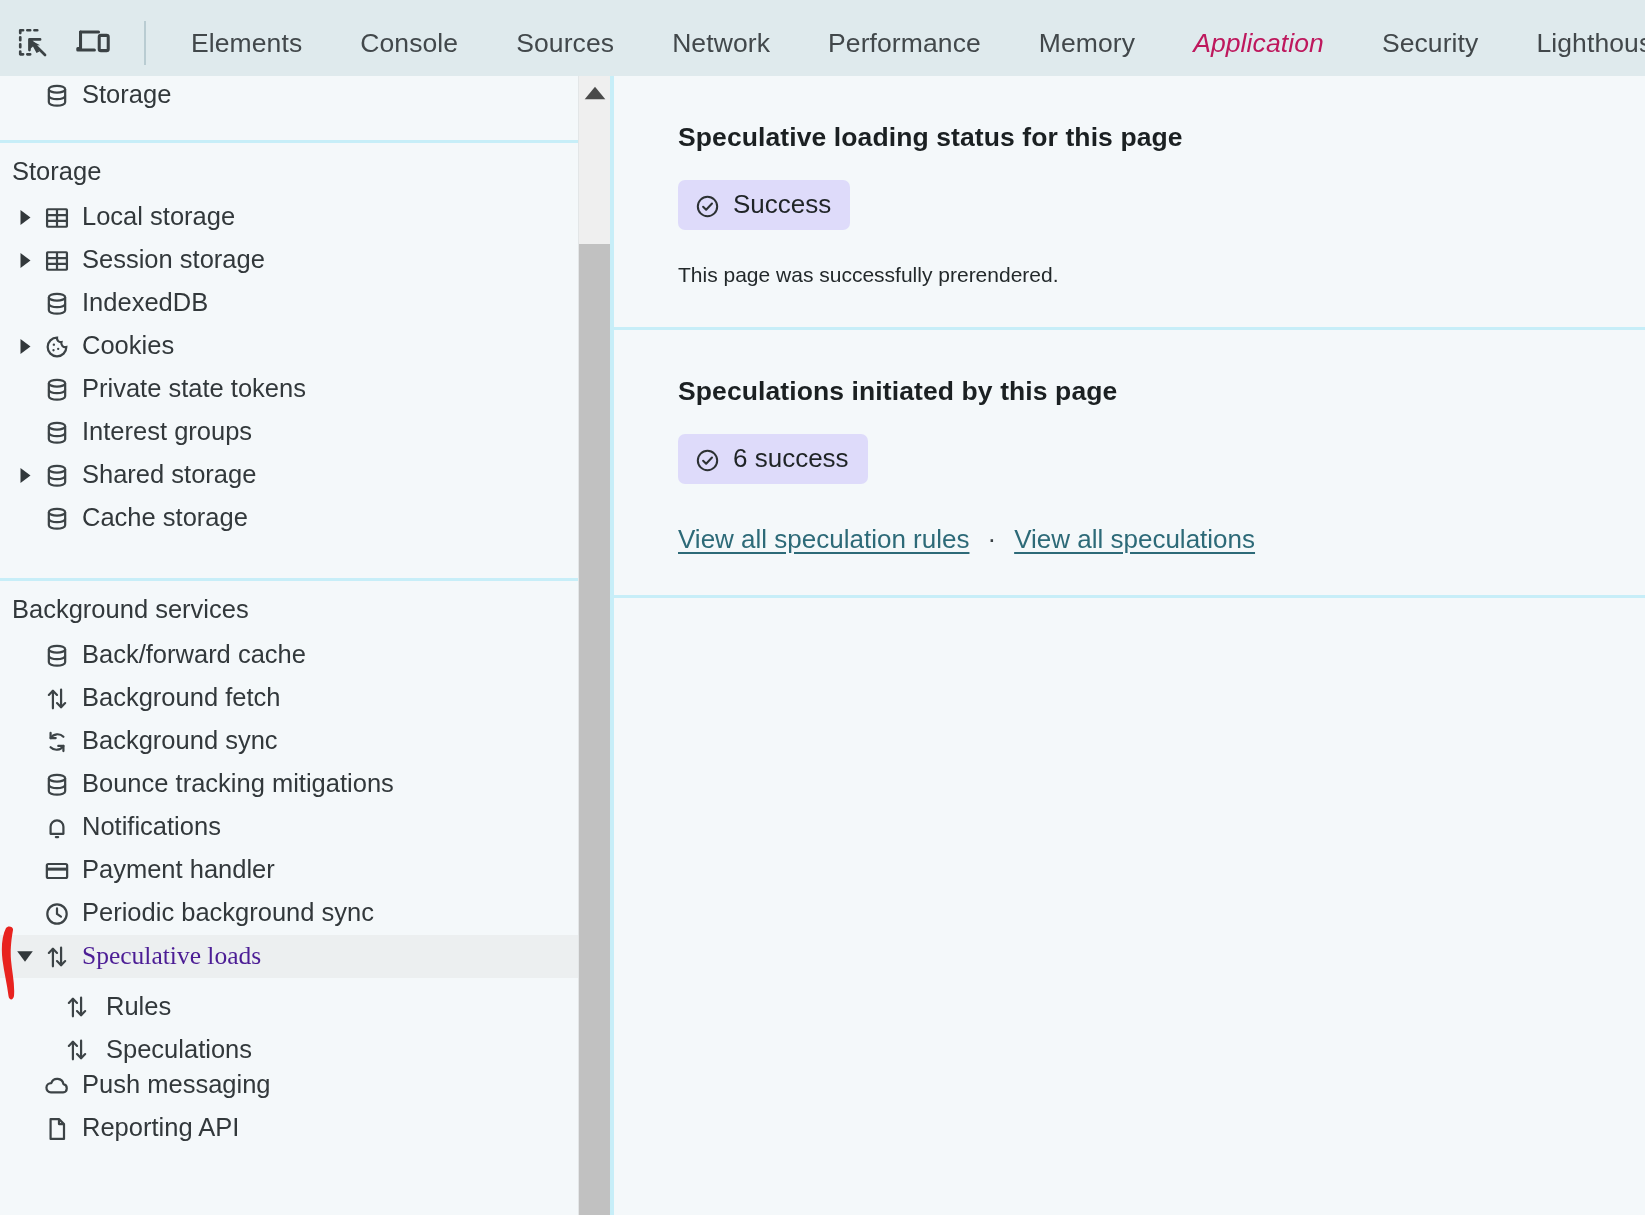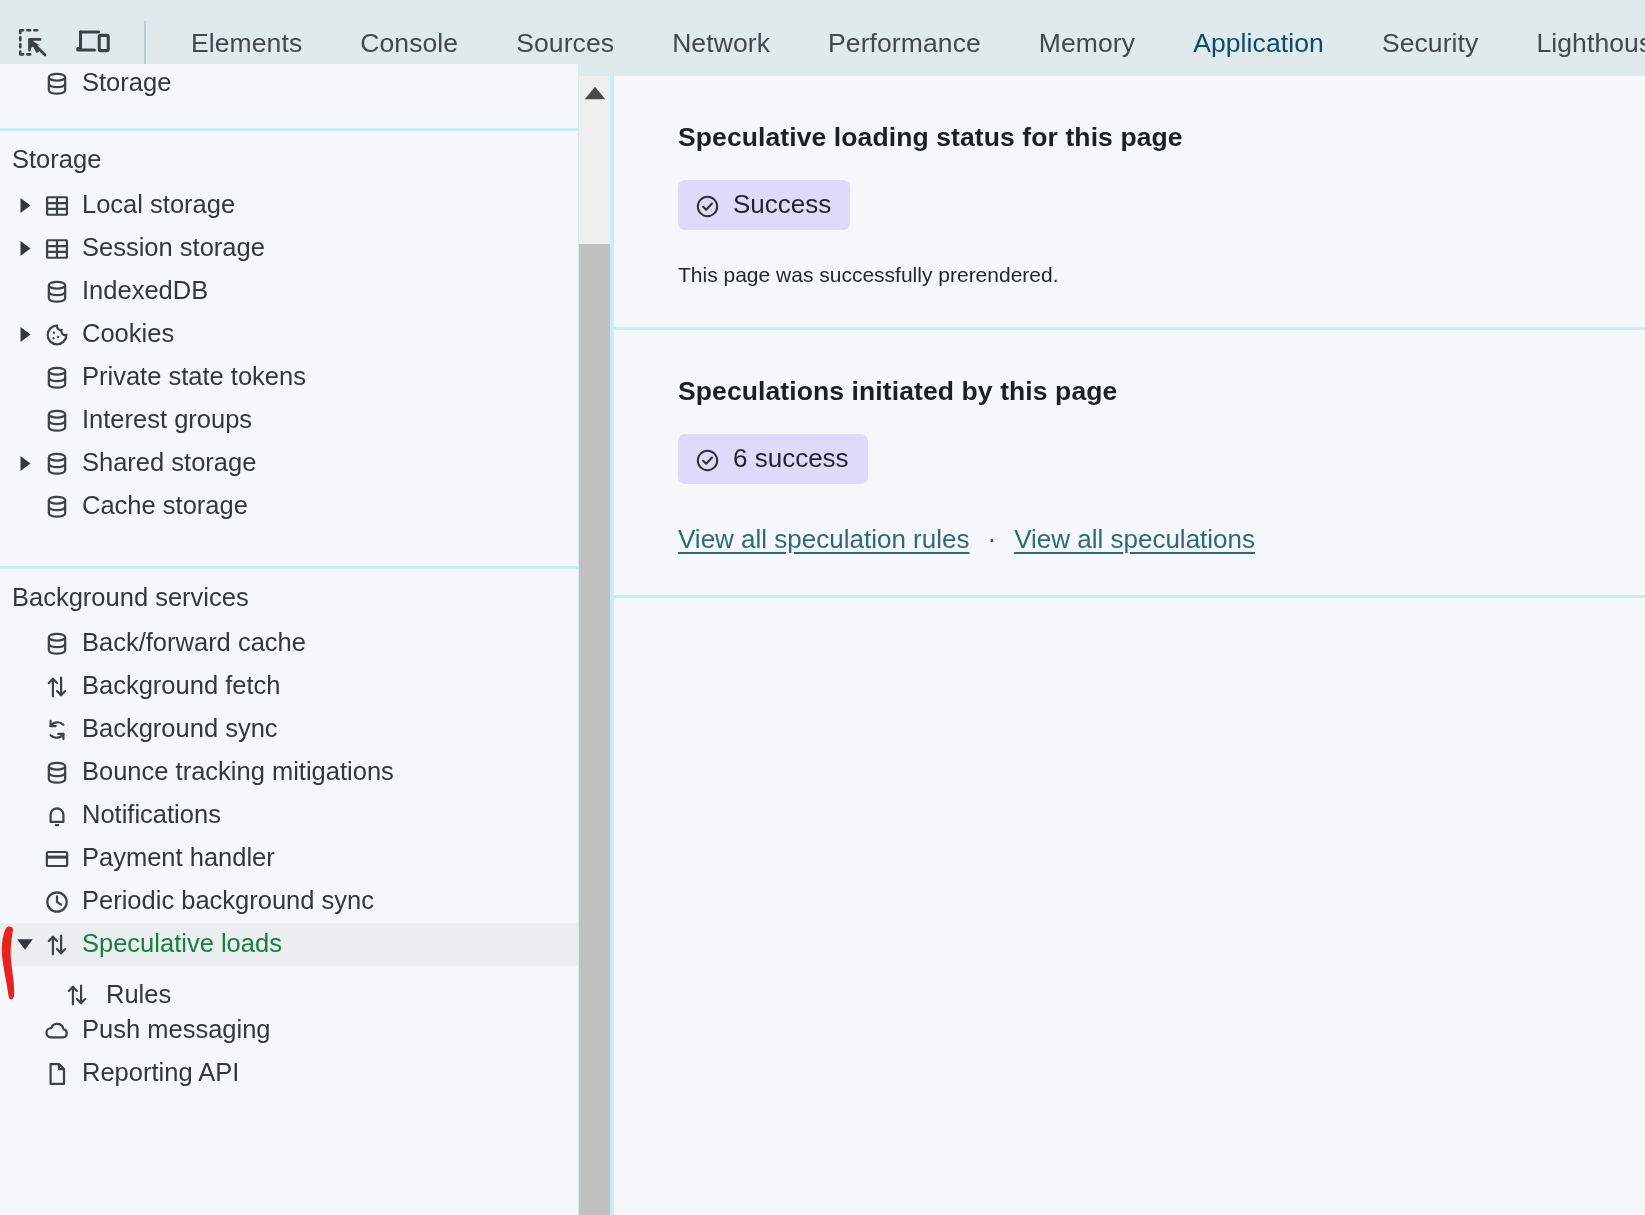--- a/index.html
+++ b/index.html
@@ -62,34 +62,34 @@
     position: relative;
     display: flex;
     align-items: center;
     padding: 0 29px;
     font-size: 26.5px;
     color: #42484b;
     white-space: nowrap;
     cursor: pointer;
     letter-spacing: 0.1px;
   }
-  .tab.active { color: #0c4a6e; }
+  .tab.active { color: #be185d; font-style: italic; }
   .tab.active::after {
     content: "";
     position: absolute;
     left: 6px; right: 6px;
     bottom: 0;
     height: 5px;
     background: #4a7f8a;
   }
 
   
   .sidebar {
     position: absolute;
-    top: 64px; left: 0;
+    top: 76px; left: 0;
     width: 578px;
     height: 1139px;
     background: #f4f8fa;
     overflow: hidden;
     font-size: 25.5px;
     color: #32383b;
   }
   .side-group { position: relative; }
   .side-divider {
     height: 0;
@@ -103,21 +103,21 @@
   }
   .tree-row {
     display: flex;
     align-items: center;
     height: 43px;
     padding-left: 12px;
     cursor: pointer;
     white-space: nowrap;
   }
   .tree-row.selected { background: #eceff0; }
-  .tree-row.selected .tree-label { color: #15803d; }
+  .tree-row.selected .tree-label { color: #4c1d95; font-family: Liberation Serif, serif; }
   .twisty {
     width: 26px;
     min-width: 26px;
     display: flex;
     align-items: center;
     justify-content: center;
     color: #32383b;
   }
   .twisty.none { visibility: hidden; }
   .twisty svg { display: block; }
@@ -536,20 +536,31 @@
           <svg width="28" height="28" viewBox="0 0 24 24" fill="none" stroke="currentColor" stroke-width="1.9" stroke-linecap="round" stroke-linejoin="round">
             <path d="M8.5 20V5"></path>
               <path d="M5 8.5 L8.5 5 L12 8.5"></path>
             <path d="M15.5 4v15"></path>
               <path d="M12 15.5 L15.5 19 L19 15.5"></path>
           </svg>
         </span>
         <span class="tree-label">Rules</span>
       </div>
 
+      <div class="tree-row indent-2">
+        <span class="tree-icon sub-icon-gap">
+          <svg width="28" height="28" viewBox="0 0 24 24" fill="none" stroke="currentColor" stroke-width="1.9" stroke-linecap="round" stroke-linejoin="round">
+            <path d="M8.5 20V5"></path>
+              <path d="M5 8.5 L8.5 5 L12 8.5"></path>
+            <path d="M15.5 4v15"></path>
+              <path d="M12 15.5 L15.5 19 L19 15.5"></path>
+          </svg>
+        </span>
+        <span class="tree-label">Speculations</span>
+      </div>
 
       <div class="tree-row indent-1">
         <span class="twisty none"></span>
         <span class="tree-icon">
           <svg width="28" height="28" viewBox="0 0 24 24" fill="none" stroke="currentColor" stroke-width="1.9" stroke-linejoin="round">
             <path d="M6.8 17.5h10.4a3.6 3.6 0 0 0 .3-7.1 5.4 5.4 0 0 0-10.4-.9 3.6 3.6 0 0 0-.3 8z"></path>
           </svg>
         </span>
         <span class="tree-label">Push messaging</span>
       </div>

